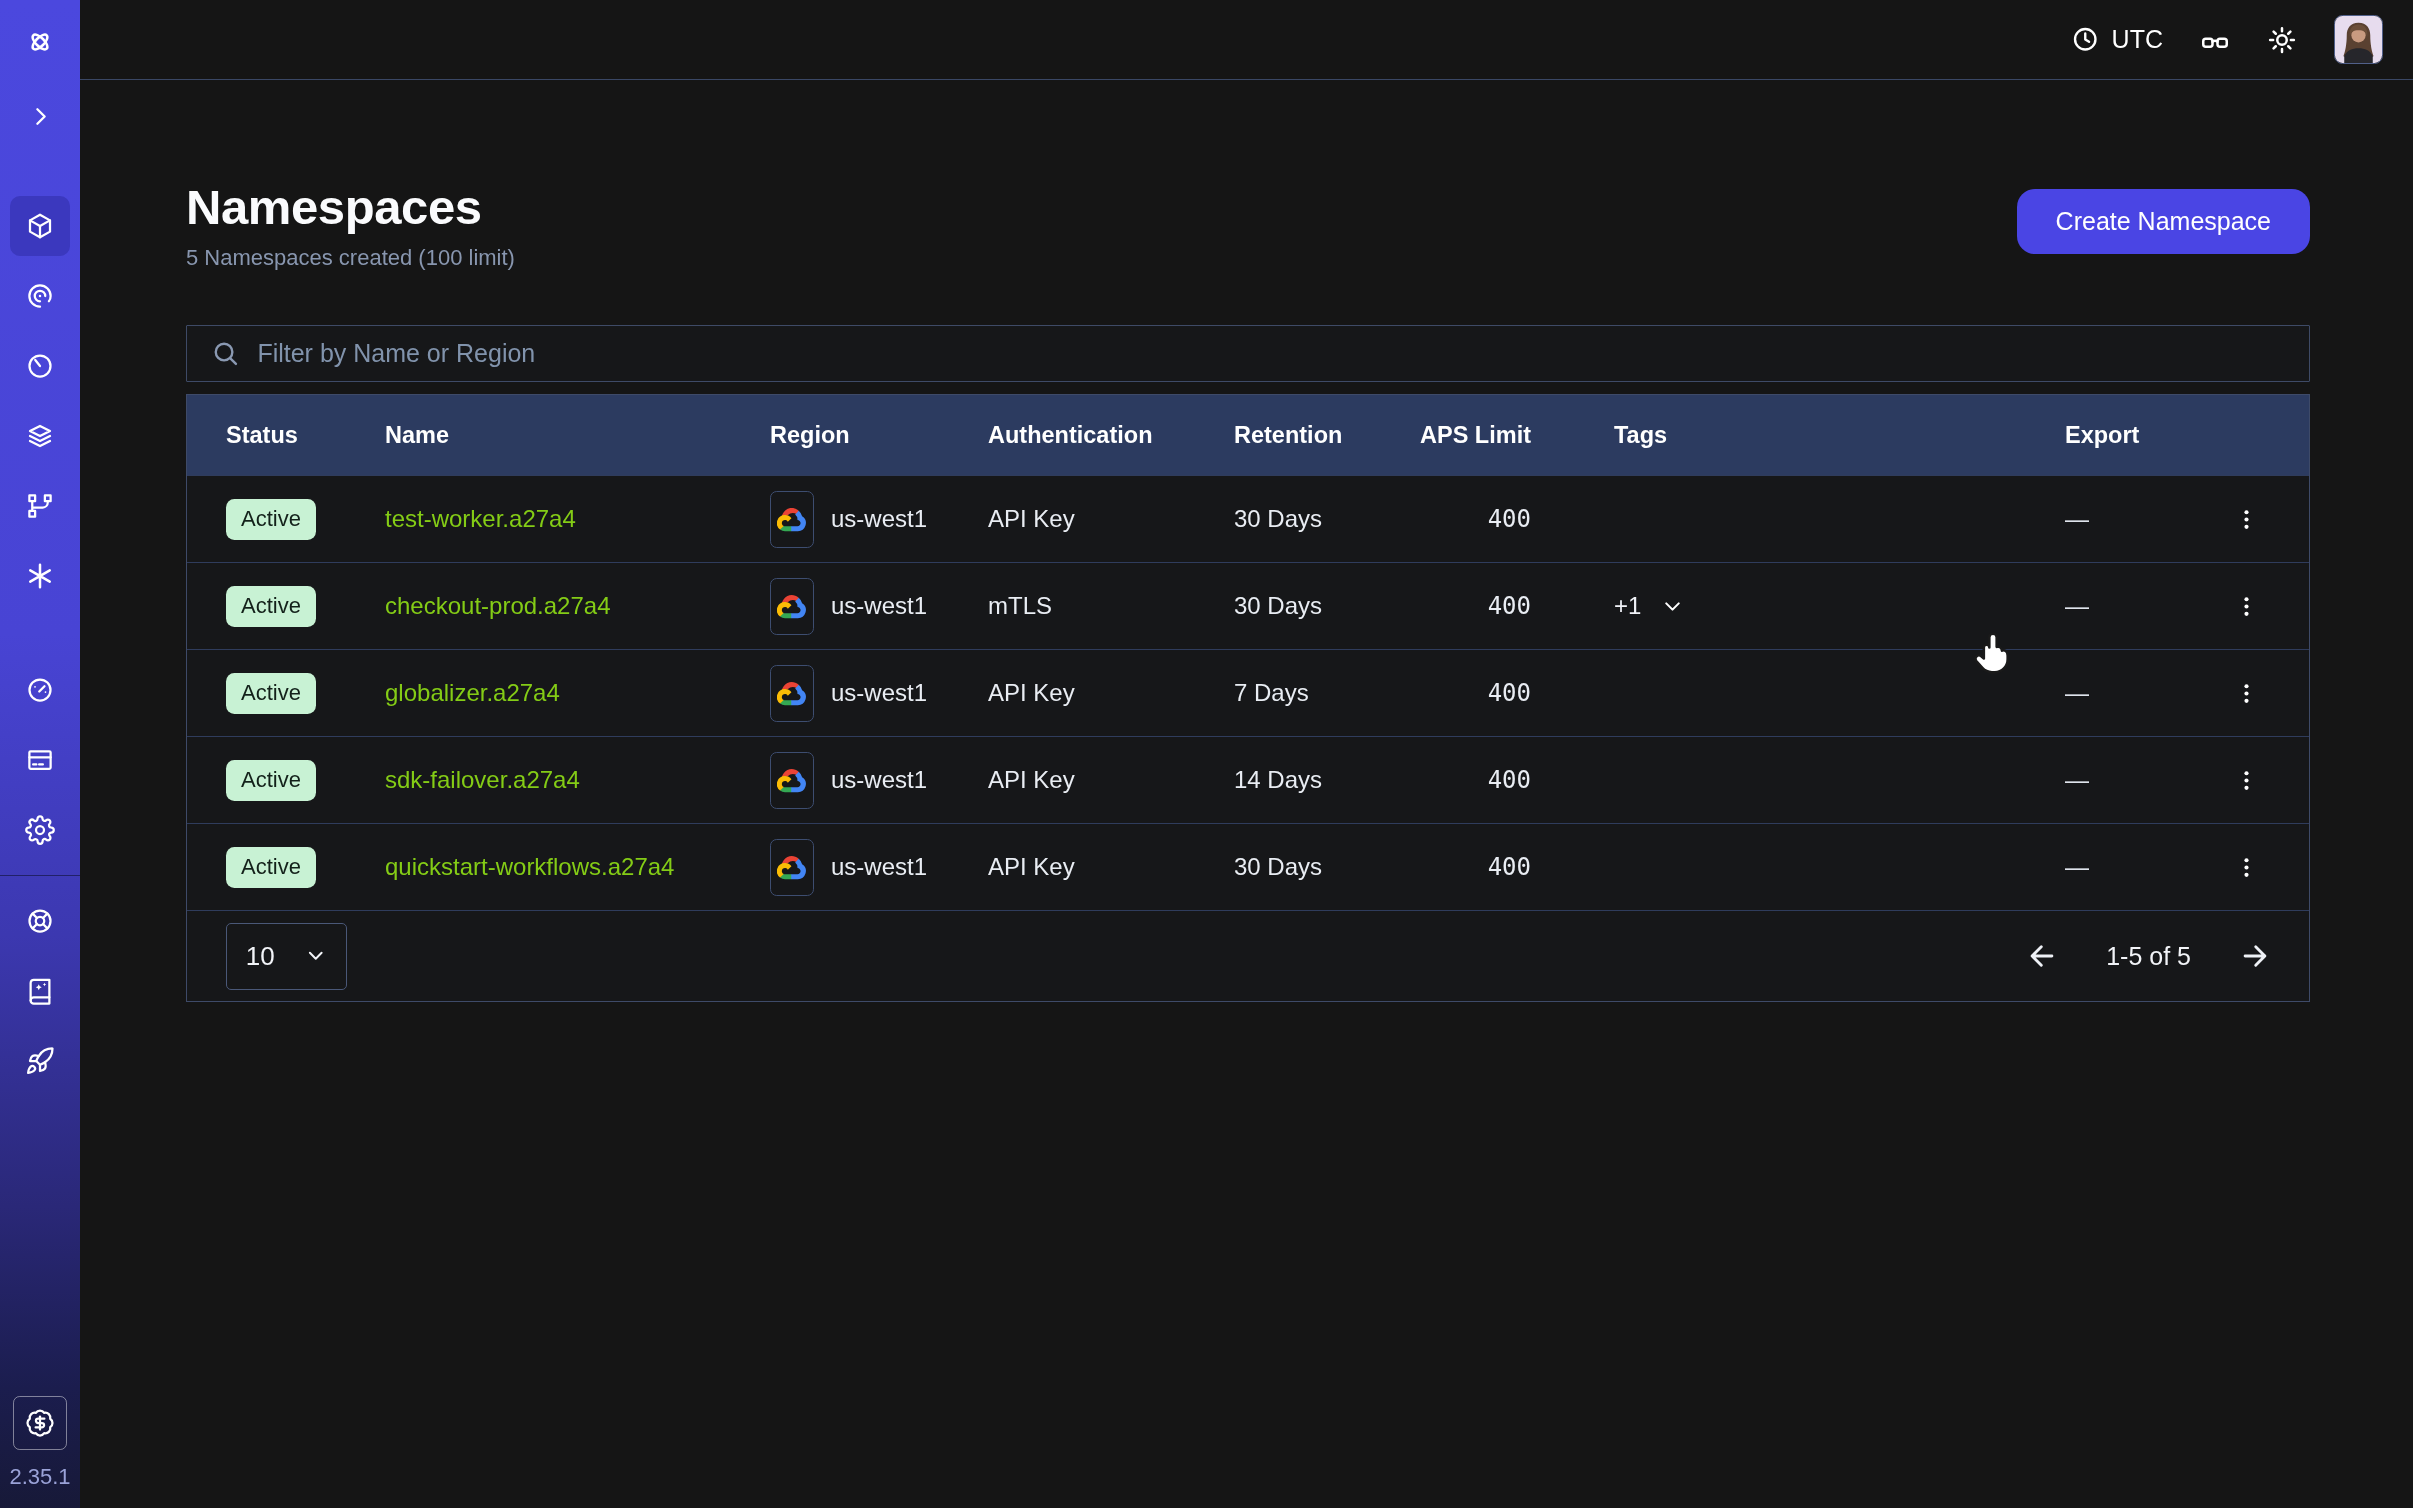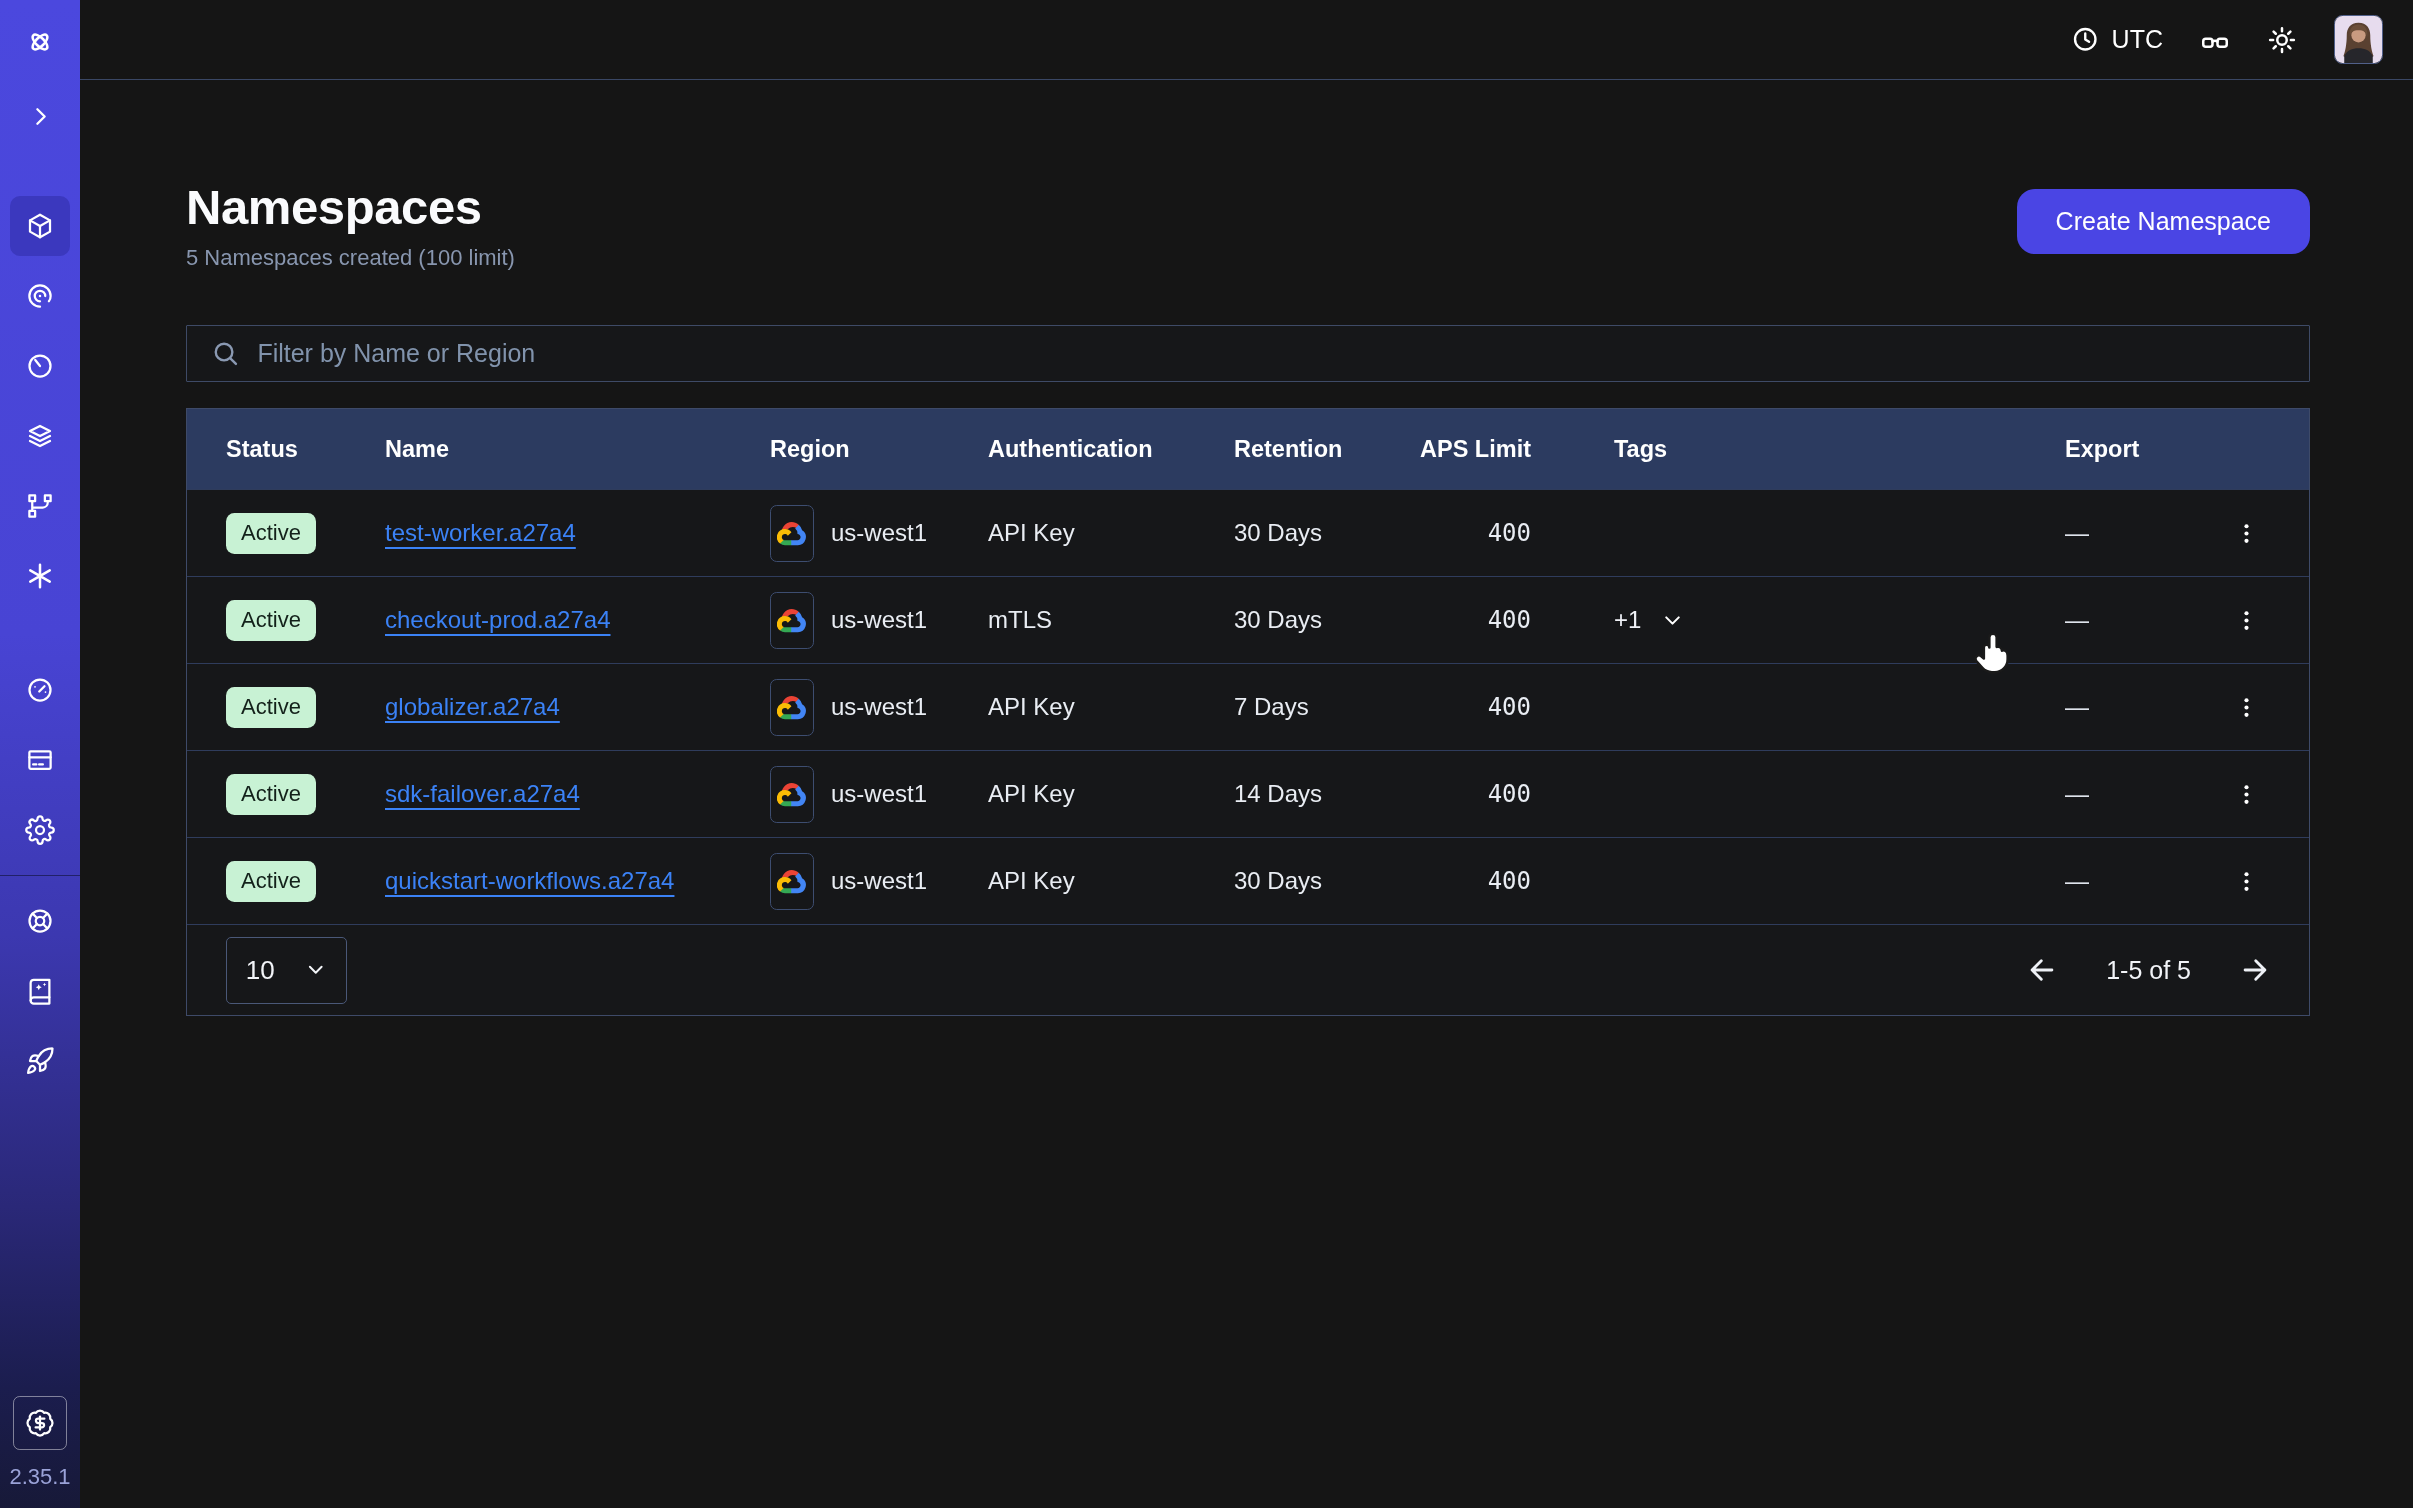--- a/index.html
+++ b/index.html
@@ -73,37 +73,37 @@
     display:flex; align-items:center; gap:18.4px; padding:0 23.5px; background:#161719;
   }
   .filter-wrap svg { width:28.5px; height:28.5px; color:#8a99b2; flex:none; }
   .filter-input {
     flex:1; background:transparent; border:none; outline:none;
     font-size:25px; color:#e8ecf2; font-family:"Liberation Sans", sans-serif;
   }
   .filter-input::placeholder { color:#8193ac; }
 
   
-  .table { margin-top:26px; border:1.7px solid #3E4A68; background:#161719; }
+  .table { margin-top:12px; border:1.7px solid #3E4A68; background:#161719; }
   .grid-row {
     display:grid;
     grid-template-columns:159px 385px 218px 246px 171px 126px 534px 158px 84px;
     padding-left:39px; align-items:center;
   }
   .thead { height:80px; background:#2C3B60; }
   .th { font-size:23.5px; font-weight:600; color:#fff; }
   .th.aps { text-align:right; }
   .th.tags { padding-left:83px; }
   .trow { height:87px; border-top:1.7px solid #2F3C5C; font-size:24px; color:#e9edf3; }
   .badge {
     display:inline-block; background:#C8F2D4; color:#13211a;
     font-size:22px; font-weight:500; padding:7.5px 15px; border-radius:8.4px;
   }
   .ns-link {
-    color:#3b82f6; text-decoration:underline; text-underline-offset:5.9px;
+    color:#84cc16; text-underline-offset:5.9px;
     text-decoration-thickness:1.7px; cursor:pointer;
   }
   .cell-region { display:flex; align-items:center; gap:17px; }
   .region-box {
     width:44px; height:57px; border:1.7px solid #3D4D70; border-radius:6.7px;
     display:flex; align-items:center; justify-content:center; flex:none;
   }
   .region-box svg { width:30px; height:25px; }
   .cell-aps { text-align:right; font-family:"DejaVu Sans Mono", monospace; font-size:24px; }
   .cell-tags { padding-left:83px; display:flex; align-items:center; gap:18.4px; }

